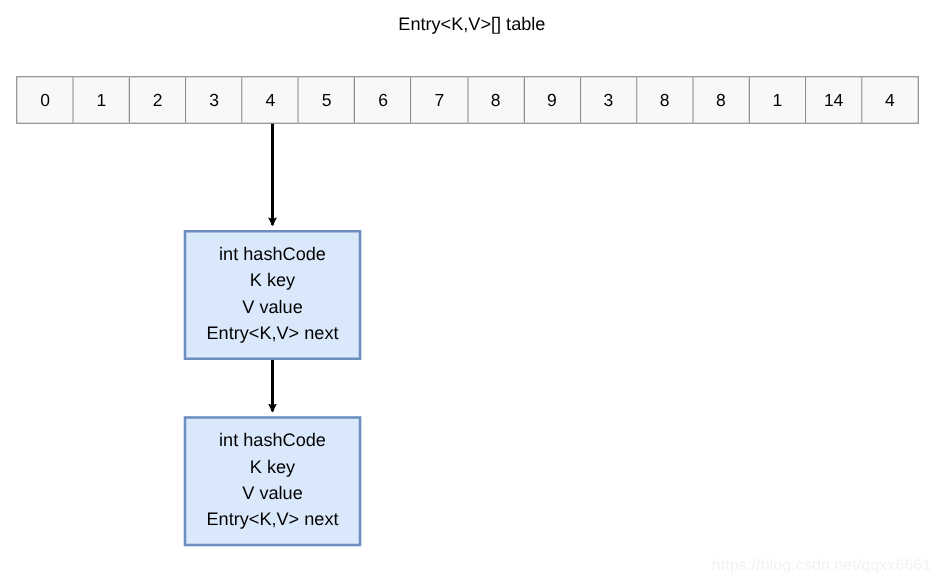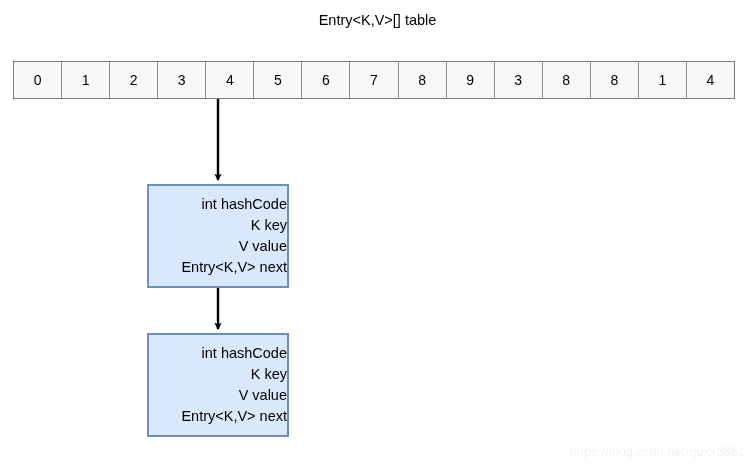--- a/index.html
+++ b/index.html
@@ -69,21 +69,21 @@
   .entry-node {
     position: absolute;
     left: 147px;
     width: 142px;
     height: 104px;
     box-sizing: border-box;
     border: 2px solid #6c8ebf;
     background: #dae8fc;
     display: flex;
     flex-direction: column;
-    align-items: flex-end;
+    align-items: center;
     justify-content: center;
     font-size: 14.5px;
     line-height: 21px;
     color: #000000;
   }
   #entry-node-1 { top: 184px; }
   #entry-node-2 { top: 333px; }
   .entry-field {
     white-space: nowrap;
   }
@@ -152,20 +152,23 @@
         <span>3</span>
       </div>
     <div class="bucket-cell">
         <span>8</span>
       </div>
     <div class="bucket-cell">
         <span>8</span>
       </div>
     <div class="bucket-cell">
         <span>1</span>
+      </div>
+    <div class="bucket-cell">
+        <span>14</span>
       </div>
     <div class="bucket-cell">
         <span>4</span>
       </div>
   </div>
 
   <div class="entry-node" id="entry-node-1">
     <span class="entry-field">int hashCode</span>
     <span class="entry-field">K key</span>
     <span class="entry-field">V value</span>

